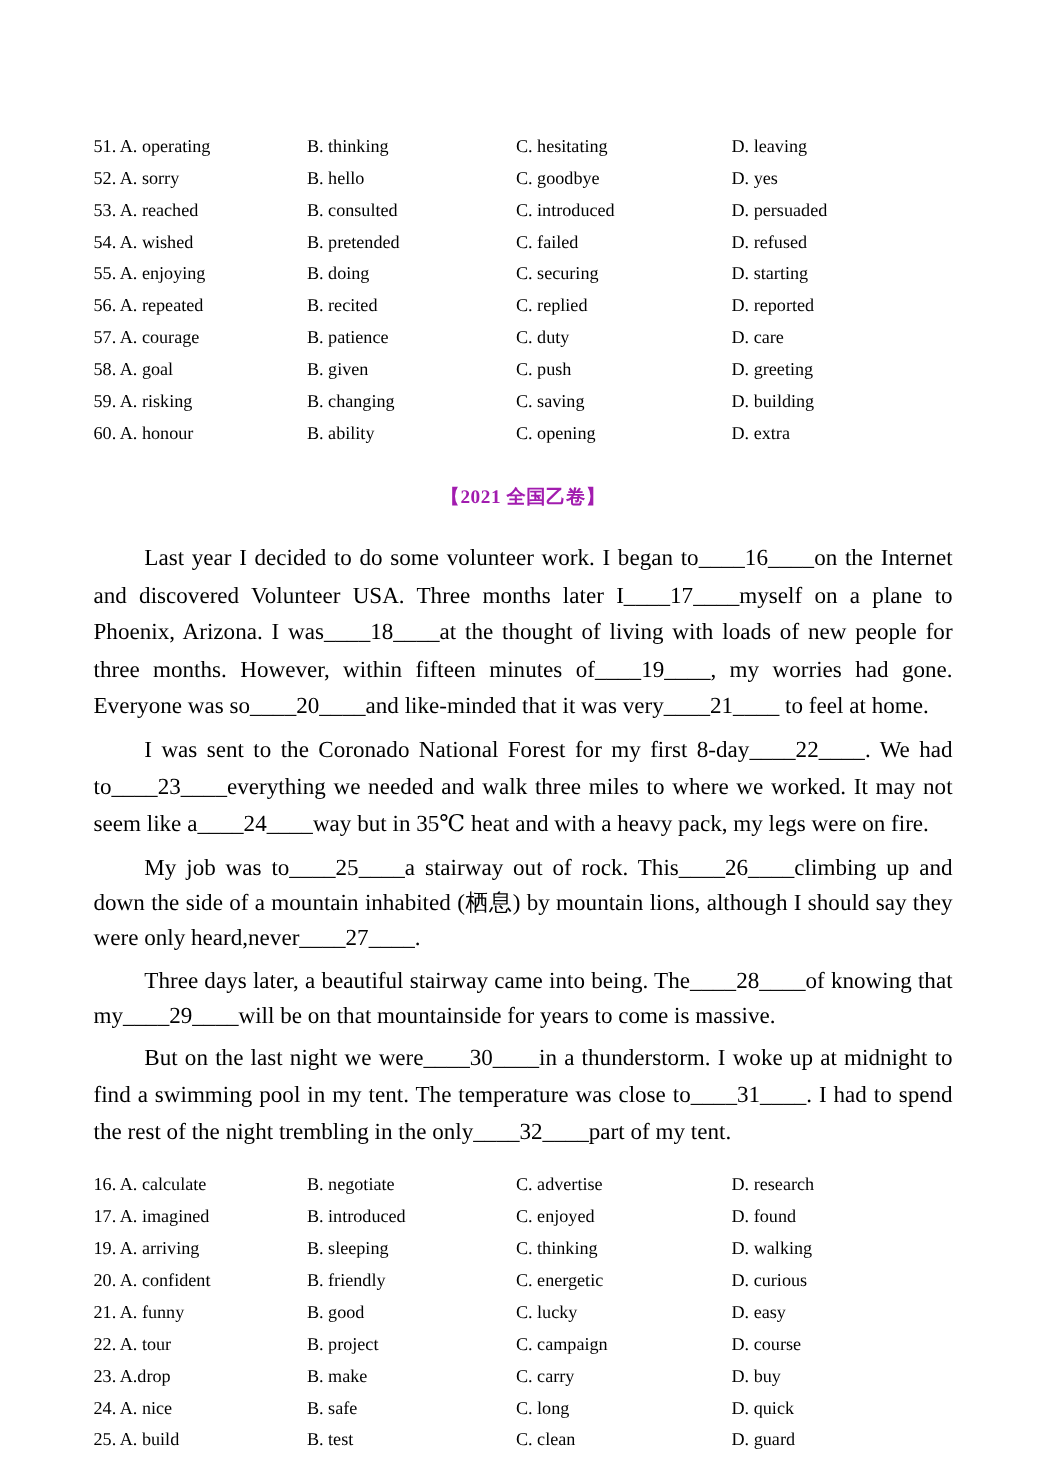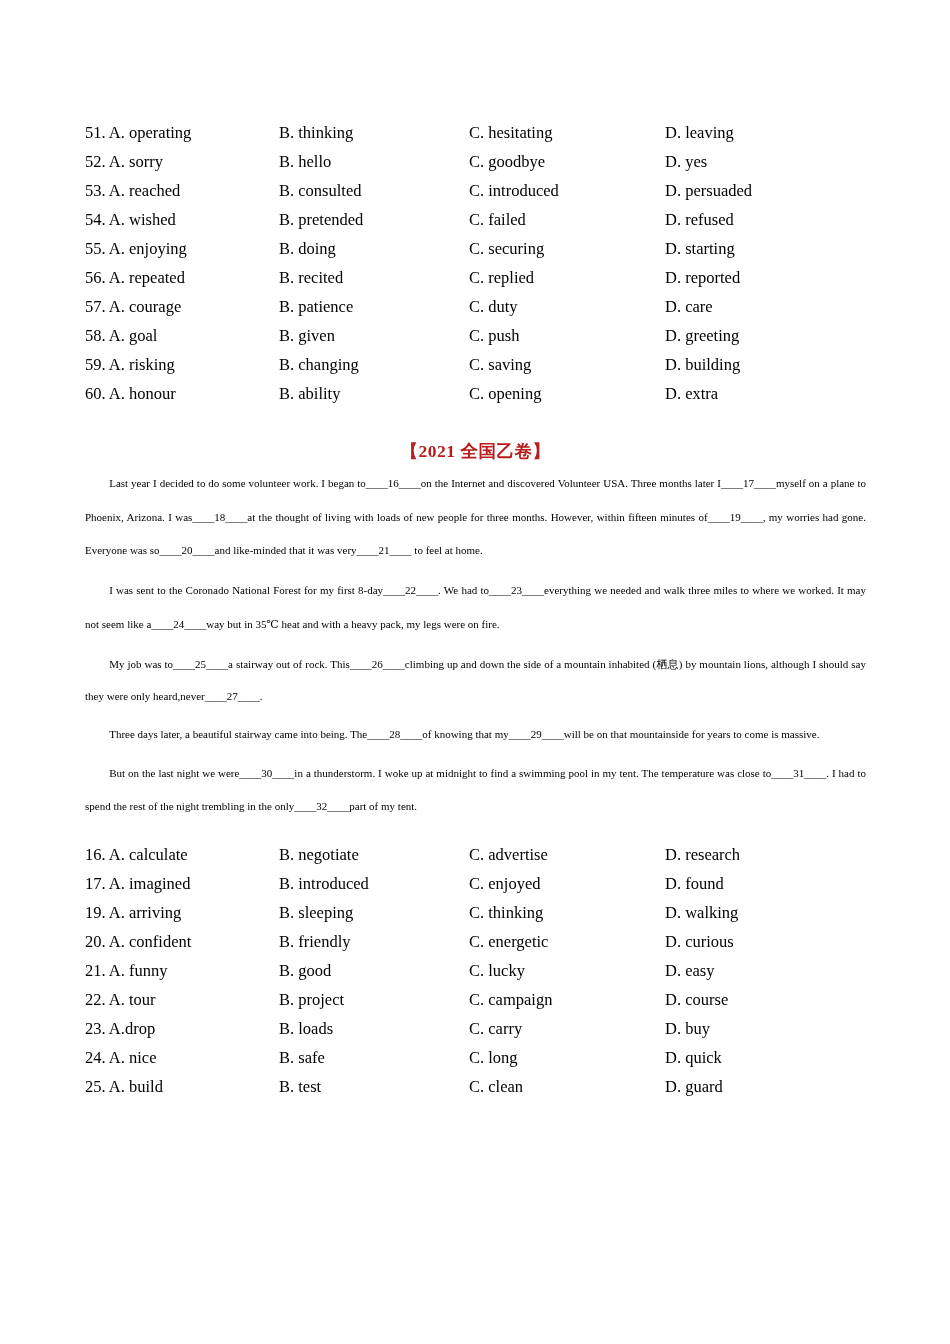--- a/index.html
+++ b/index.html
@@ -43,31 +43,31 @@
     white-space: nowrap;
   }
   .options td.c-a { width: 194px; }
   .options td.c-b { width: 190px; margin-top: 40px; }
   .options td.c-c { width: 196px; }
   .options td.c-d { width: 201px; }
 
   
   .section-heading {
     text-align: center;
-    color: #b91c1c;
+    color: #a21caf;
     font-weight: bold;
     font-size: 17.5px;
     letter-spacing: 0.5px;
-    margin: 31px 0 4px 0;
+    margin: 31px 0 28px 0;
     font-family: "Liberation Serif", "DejaVu Serif", serif;
   }
 
   
   .para {
-    font-size: 11px;
+    font-size: 21px;
     line-height: 33.5px;
     text-align: justify;
     text-justify: inter-word;
     text-indent: 2.2em;
     margin: 0 0 0.5px 0;
     hyphens: none;
   }
   .para.tight { line-height: 32px; }
 
   .spacer-6 { height: 6px; }
@@ -192,21 +192,21 @@
           <td class="c-d">D. easy</td>
         </tr>
         <tr>
           <td class="c-a">22. A. tour</td>
           <td class="c-b">B. project</td>
           <td class="c-c">C. campaign</td>
           <td class="c-d">D. course</td>
         </tr>
         <tr>
           <td class="c-a">23. A.drop</td>
-          <td class="c-b">B. loads</td>
+          <td class="c-b">B. make</td>
           <td class="c-c">C. carry</td>
           <td class="c-d">D. buy</td>
         </tr>
         <tr>
           <td class="c-a">24. A. nice</td>
           <td class="c-b">B. safe</td>
           <td class="c-c">C. long</td>
           <td class="c-d">D. quick</td>
         </tr>
         <tr>

